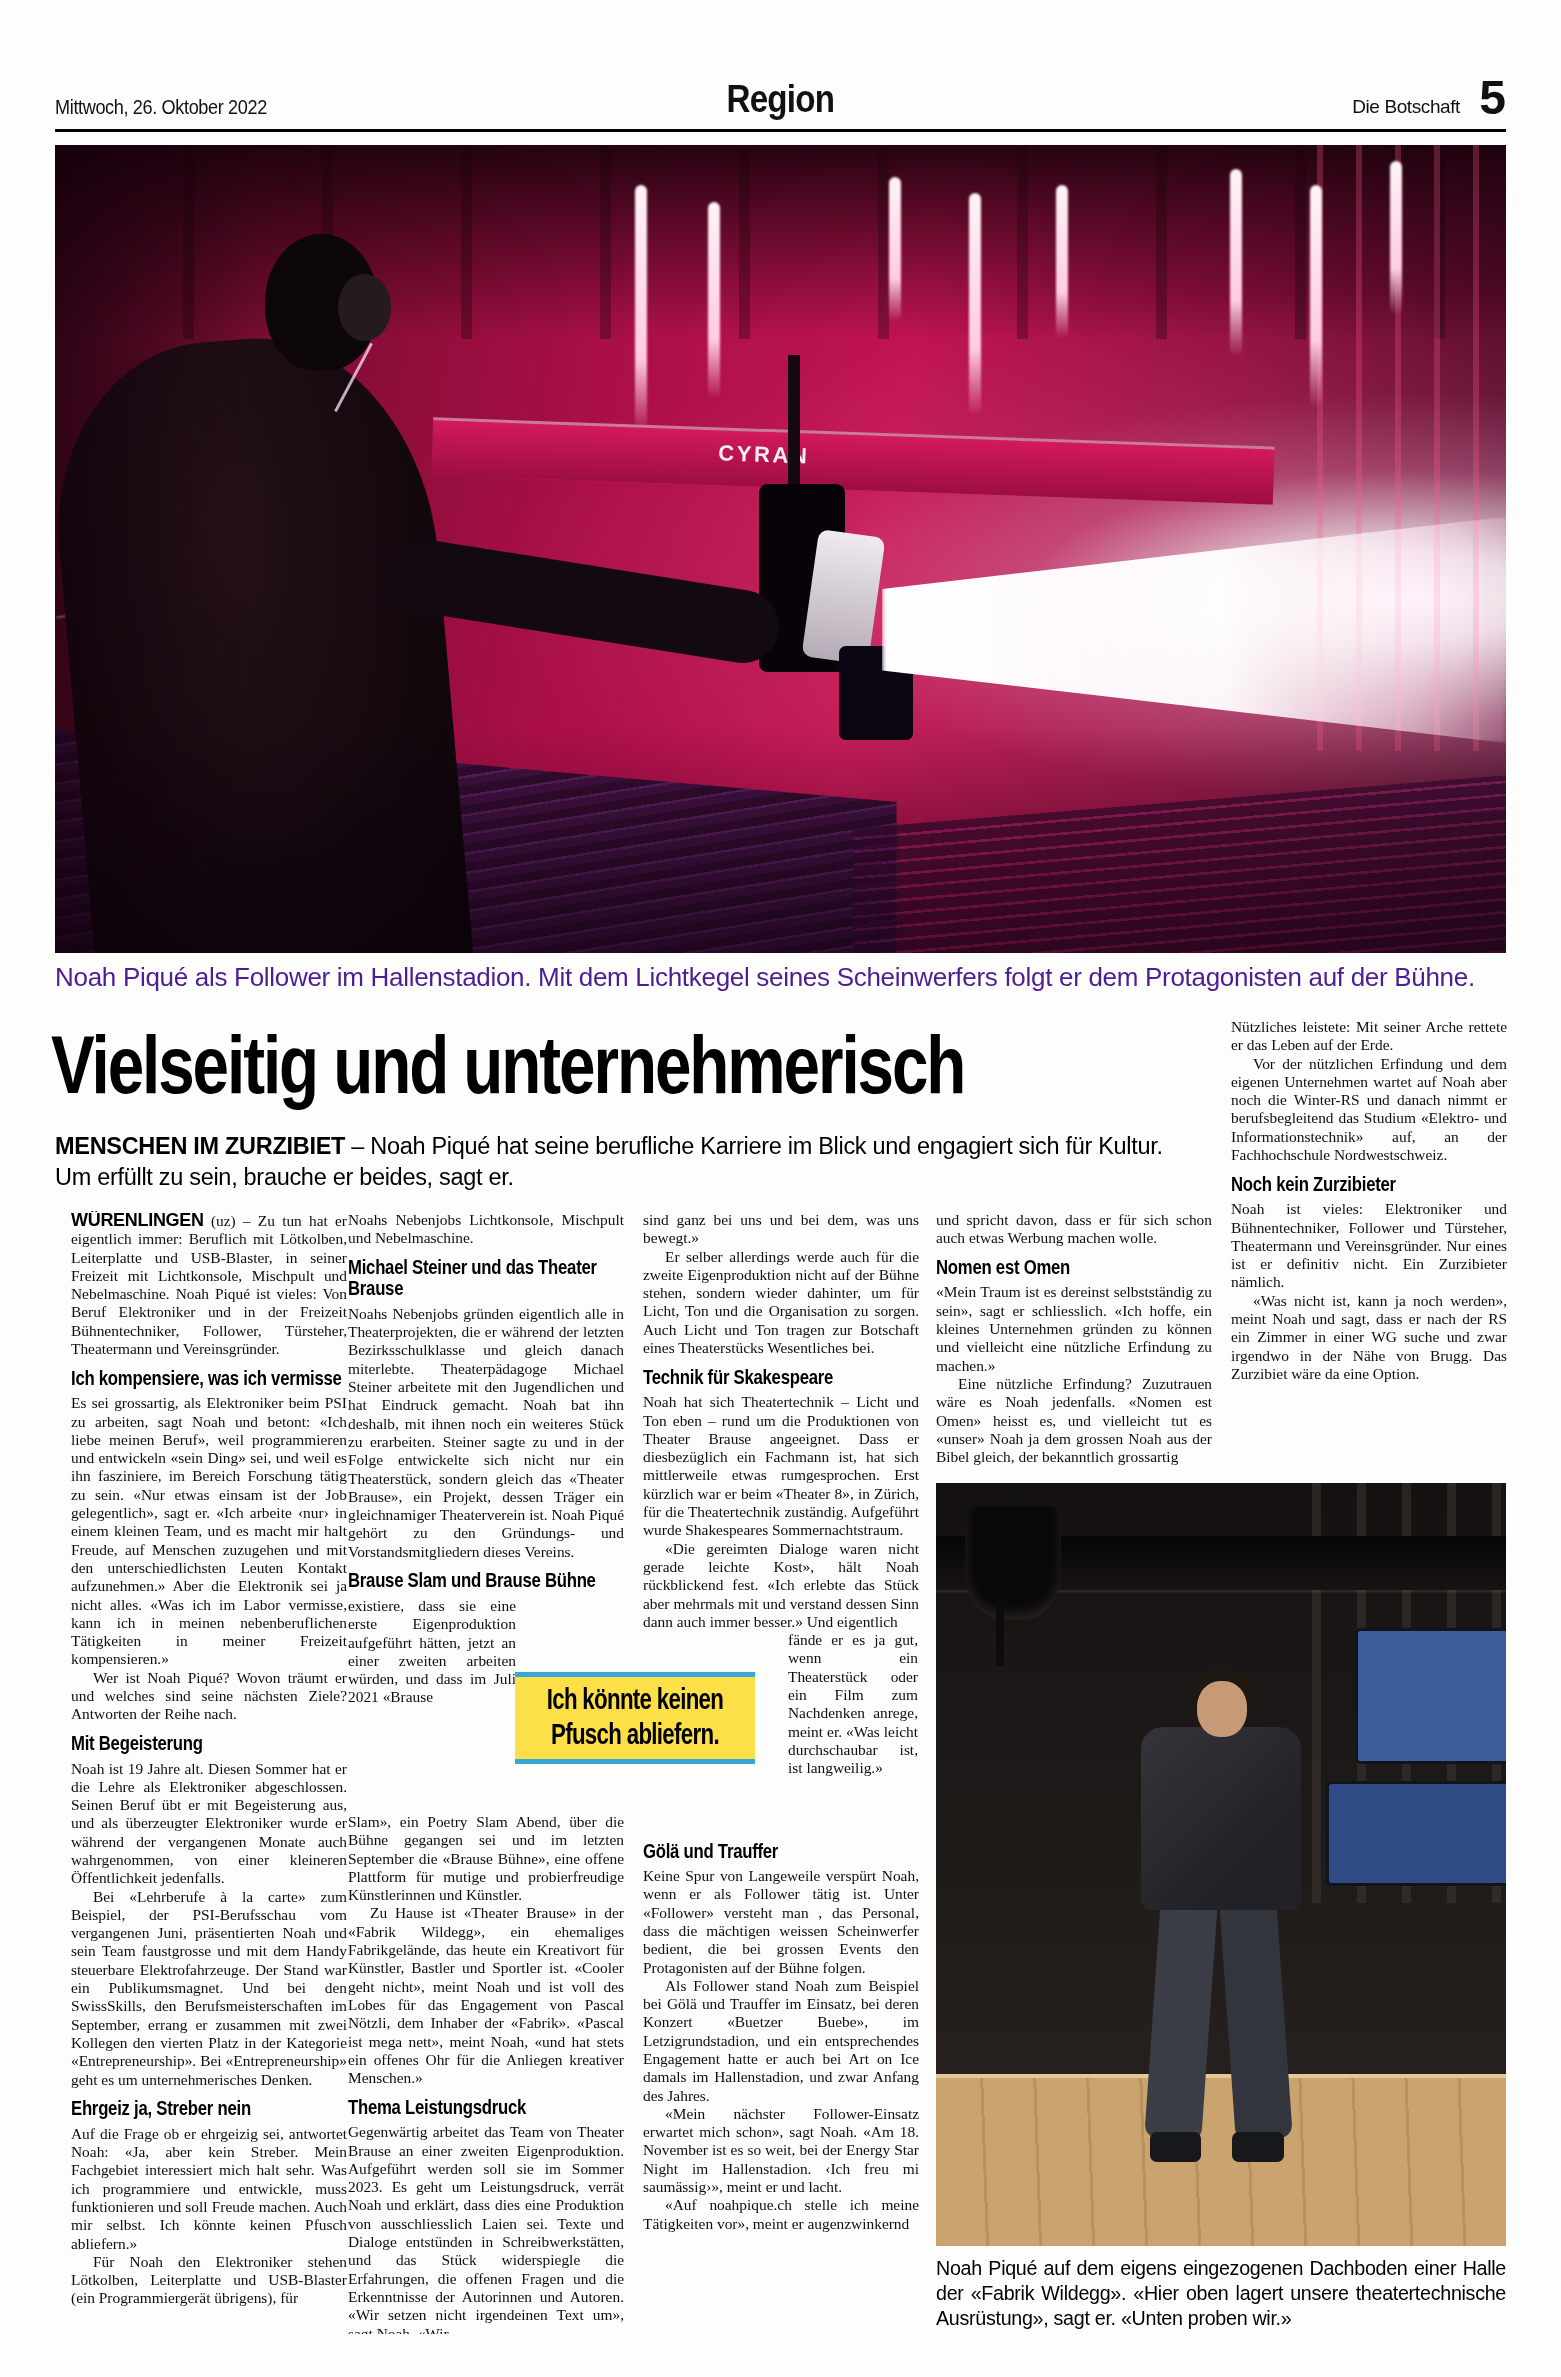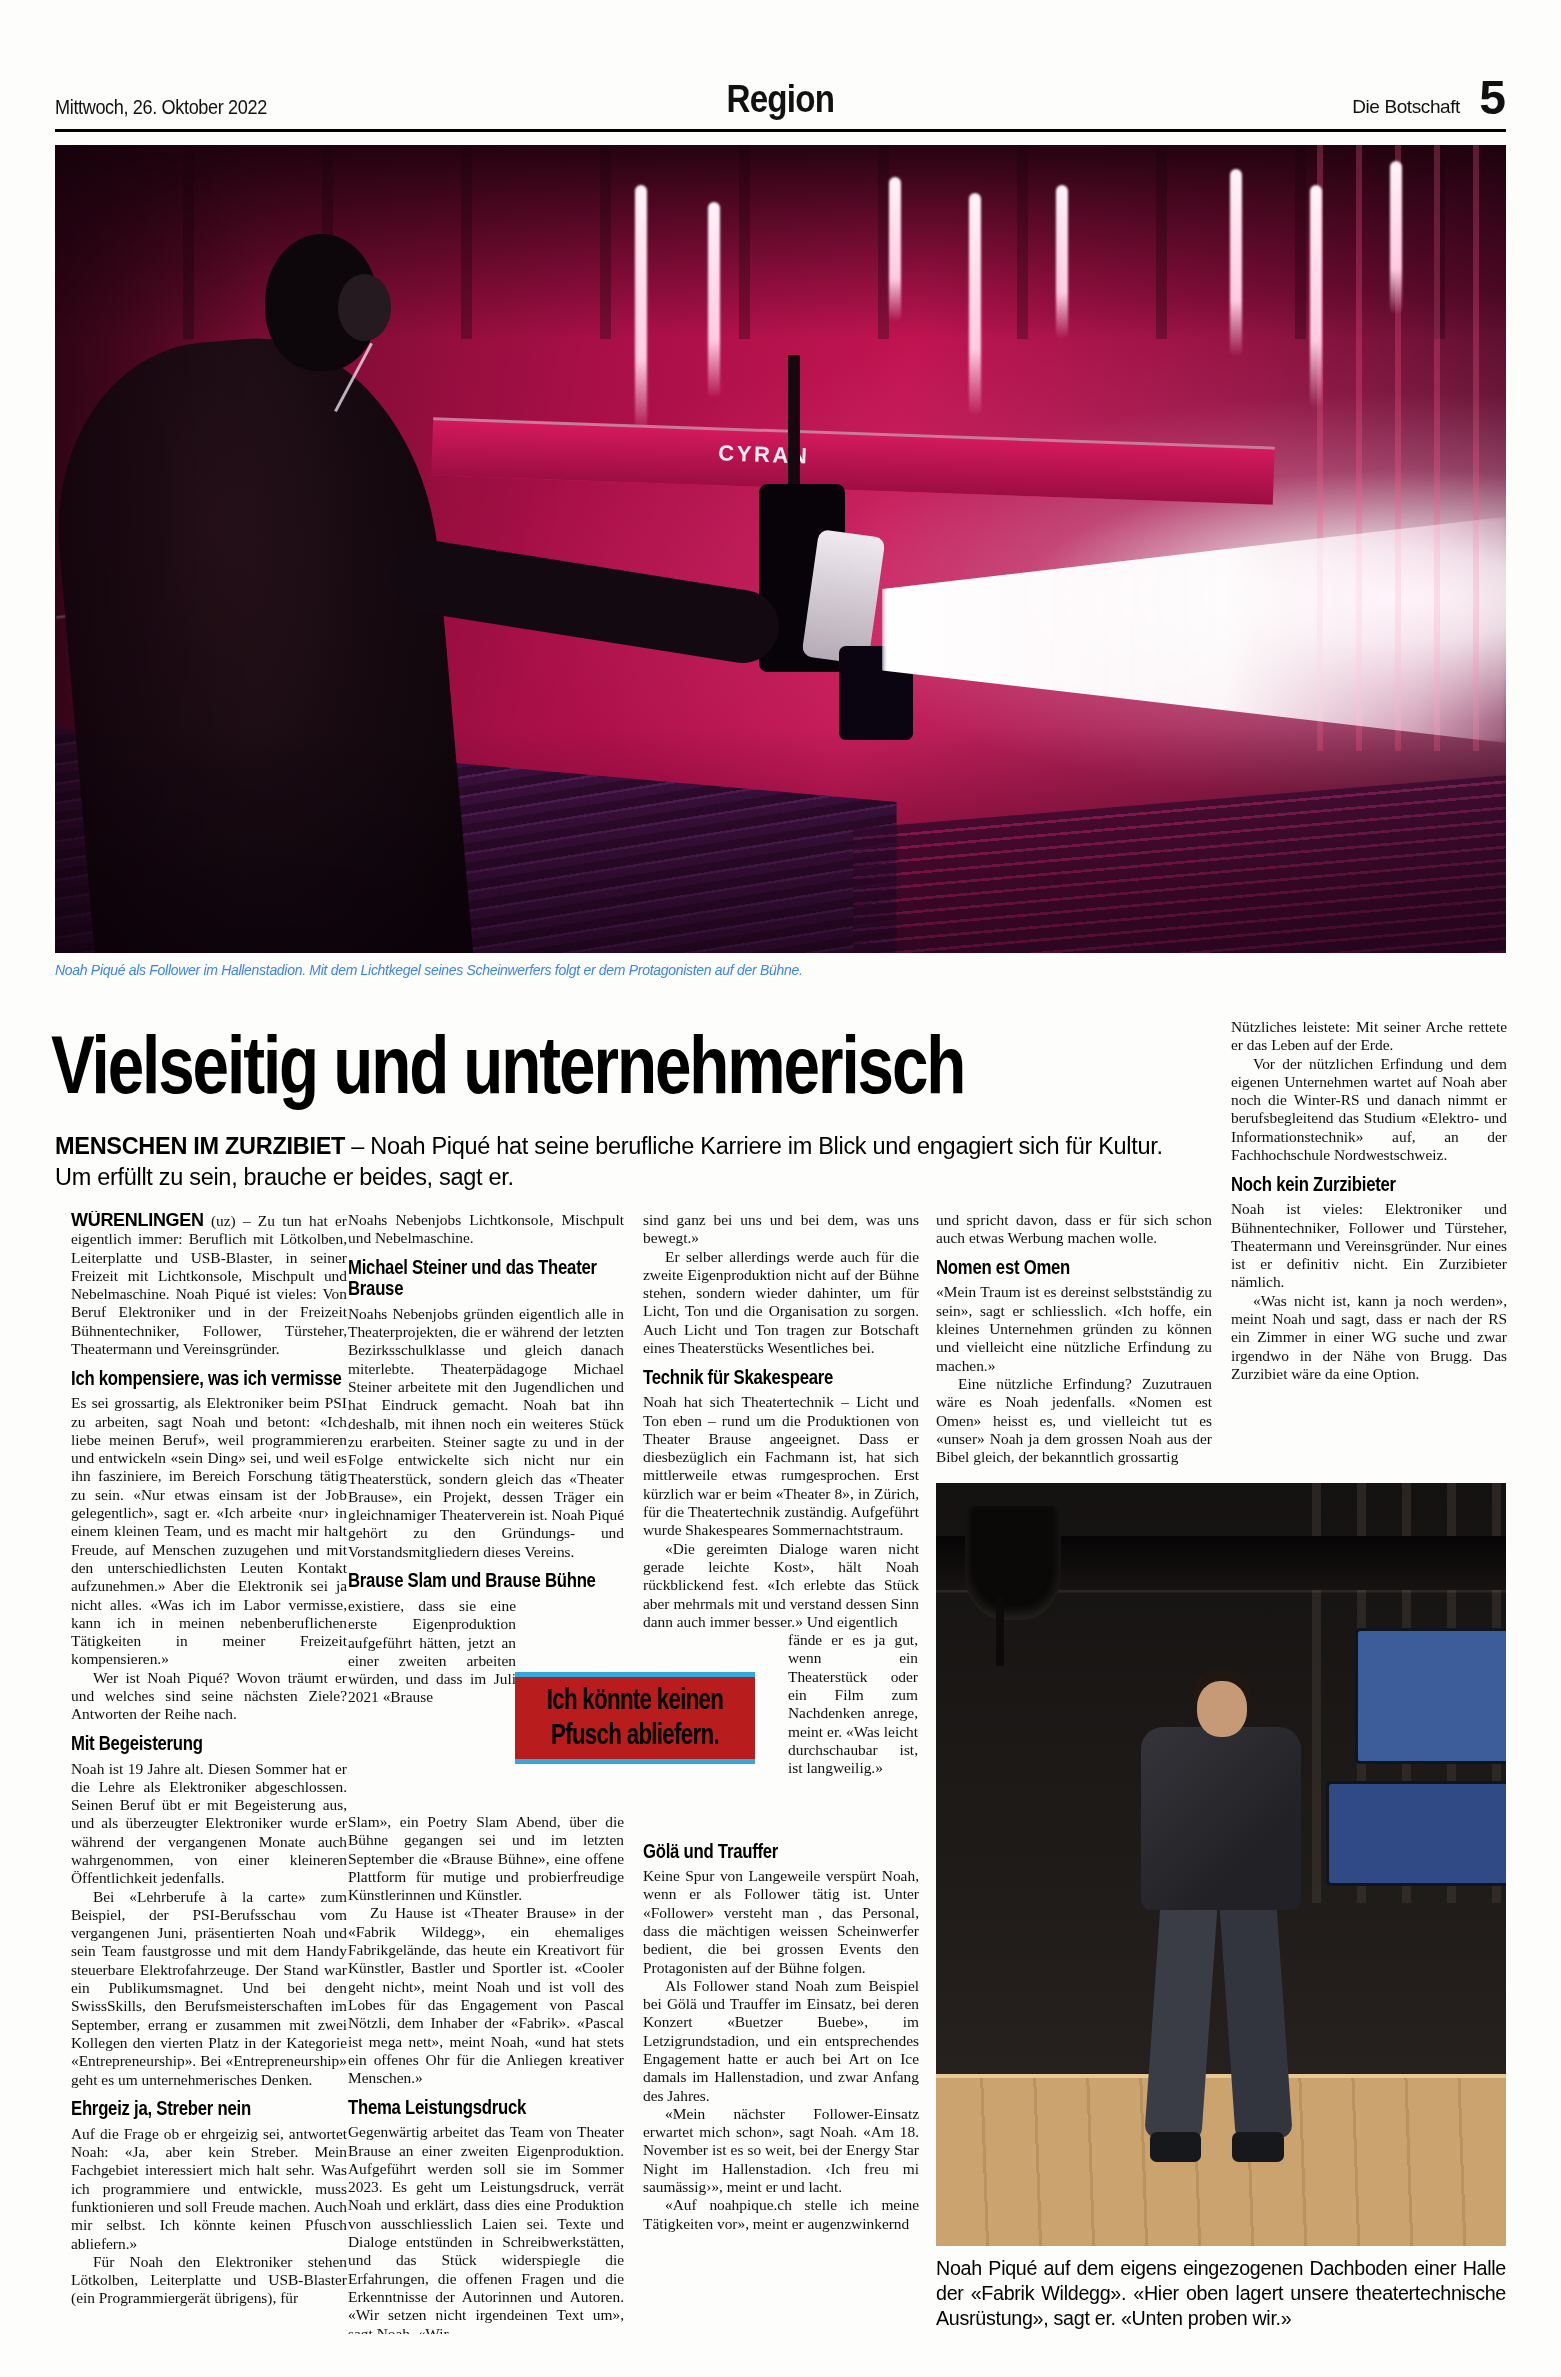--- a/index.html
+++ b/index.html
@@ -63,21 +63,21 @@
      clip-path:polygon(0 18%,100% 45%,100% 100%,0 100%);
      background:repeating-linear-gradient(171deg,#2b0b2e 0 8.6px,#51205a 8.6px 11px,#3a1140 11px 19px);}
   .mp-seats2{position:absolute;right:0;bottom:0;width:45%;height:22%;opacity:.9;
      clip-path:polygon(0 30%,100% 0,100% 100%,0 100%);
      background:repeating-linear-gradient(175deg, rgba(60,10,50,.85) 0 10.3px, rgba(150,35,115,.5) 10.3px 13px);}
   .mp-vig{position:absolute;inset:0;
      background:linear-gradient(to bottom, transparent 72%, rgba(10,0,10,.5) 100%),
                 linear-gradient(to right, rgba(18,0,10,.55), transparent 14%);}
   
   .photo-caption{position:absolute;left:55px;top:962px;width:1451px;
-     font-family:"Liberation Sans",sans-serif;font-size:14px;letter-spacing:-0.3px;color:#3b82f6;font-style:italic;}
+     font-family:"Liberation Sans",sans-serif;font-size:26px;letter-spacing:-0.3px;color:#4c1d95;}
   .headline{position:absolute;left:51px;top:1018px;font-family:"Liberation Sans",sans-serif;
      font-weight:bold;font-size:82px;letter-spacing:-2.6px;white-space:nowrap;color:#000;
      transform:scaleX(0.8);transform-origin:left top;}
   .deck{position:absolute;left:55px;top:1131px;width:1123px;
      font-family:"Liberation Sans",sans-serif;font-size:23.5px;line-height:31px;
      letter-spacing:-0.3px;color:#000;}
   .kicker{font-weight:bold;}
   
   .col{position:absolute;width:276px;top:1211px;height:1123px;overflow:hidden;
      font-size:15.4px;line-height:18.3px;color:#0d0d0d;}
@@ -87,21 +87,21 @@
   .para{text-align:justify;}
   .para.indent{text-indent:22px;}
   .narrow-right{width:168px;min-height:216px;}
   .narrow-left{margin-left:145px;width:130px;min-height:200px;}
   .sec-head{font-family:"Liberation Sans",sans-serif;font-weight:bold;font-size:19.7px;
      line-height:21.4px;margin:9.4px 0 5.1px;letter-spacing:-0.3px;color:#000;
      width:118%;transform:scaleX(0.85);transform-origin:left;}
   .lead-label{font-family:"Liberation Sans",sans-serif;font-weight:bold;font-size:18px;
      letter-spacing:-0.3px;color:#000;}
   
-  .pull-quote{position:absolute;left:515px;top:1672px;width:240px;z-index:3;background:#b91c1c;
+  .pull-quote{position:absolute;left:515px;top:1672px;width:240px;z-index:3;background:#fde047;
      border-top:5.1px solid #35a8da;border-bottom:5.1px solid #35a8da;padding:5.1px 0 6.8px;}
   .pq-inner{width:312px;transform:scaleX(0.769);transform-origin:left top;text-align:center;
      font-family:"Liberation Sans",sans-serif;font-weight:bold;font-size:29px;line-height:35px;
      letter-spacing:-0.9px;color:#000;}
   
   .bottom-photo{position:absolute;left:936px;top:1483px;width:570px;height:763px;overflow:hidden;
      background:linear-gradient(to bottom,#141211 0%,#201c1a 55%,#2b2521 100%);}
   .bp-truss{position:absolute;left:0;top:7%;width:100%;height:7%;
      background:linear-gradient(#060505,#171312);box-shadow:0 2.6px 0 rgba(255,255,255,.08);}
   .bp-spot{position:absolute;left:5%;top:3%;width:17%;height:15%;background:#0a0908;

